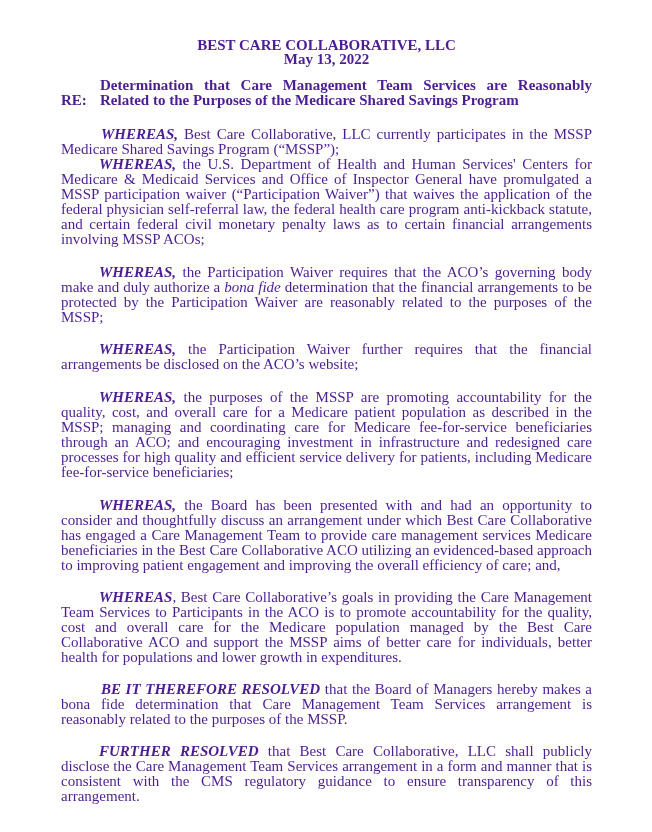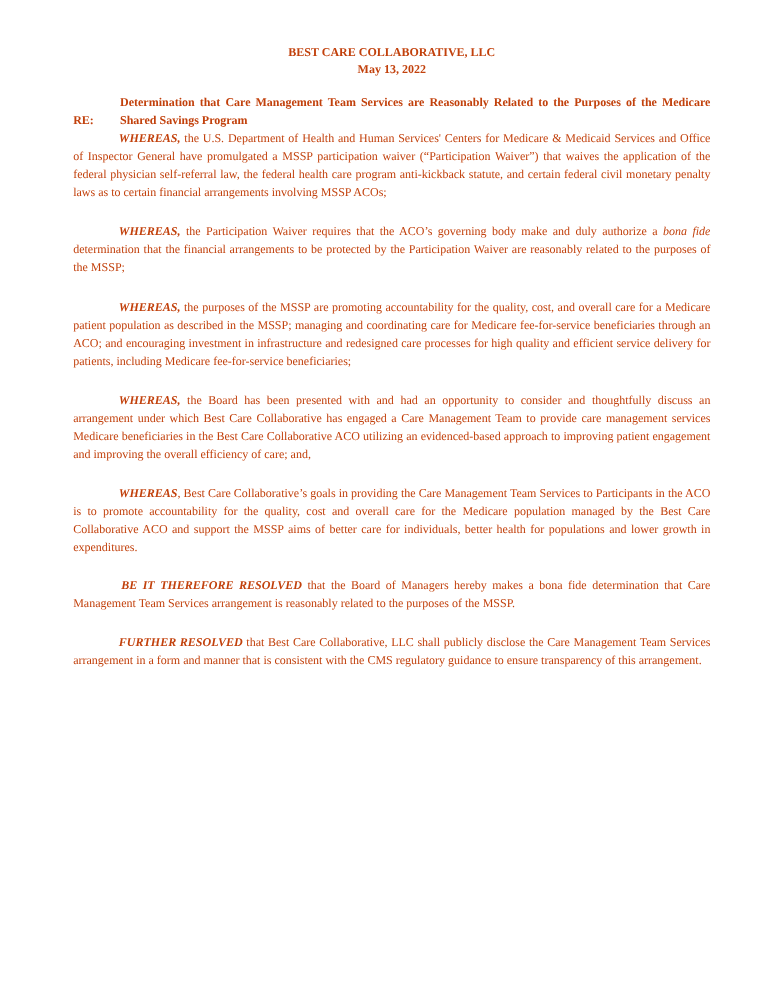--- a/index.html
+++ b/index.html
@@ -1,20 +1,20 @@
 <!DOCTYPE html>
 <html><head>
 <meta charset="utf-8">
 <style>
   html, body { margin: 0; padding: 0; background: #ffffff; }
   body { width: 652px; height: 832px; position: relative; overflow: hidden; }
   .page {
     position: absolute; left: 61px; top: 38px; width: 531px;
     font-family: "Liberation Serif", "DejaVu Serif", serif;
-    font-size: 10px; line-height: 15px; color: #c2410c;
+    font-size: 15px; line-height: 15px; color: #4c1d95;
   }
   .header { text-align: center; font-weight: bold; line-height: 14px; }
   .re { display: flex; margin-top: 12px; font-weight: bold; align-items: flex-end; }
   .re-label { width: 39px; flex: none; }
   .re-text { text-align: justify; text-align-last: left; flex: 1; }
   p { margin: 0; text-align: justify; text-indent: 38px; }
   .p1 { margin-top: 19px; text-indent: 40px; }
   .p2 { }
   .p3 { margin-top: 18px; }
   .p4 { margin-top: 17px; }
@@ -33,25 +33,27 @@
   <div class="header">
     <div>BEST CARE COLLABORATIVE, LLC</div>
     <div>May 13, 2022</div>
   </div>
 
   <div class="re">
     <span class="re-label">RE:</span>
     <span class="re-text">Determination that Care Management Team Services are Reasonably Related to the Purposes of the Medicare Shared Savings Program</span>
   </div>
 
+  <p class="p1"><span class="lead">WHEREAS,</span><span> Best Care Collaborative, LLC currently participates in the MSSP Medicare Shared Savings Program (“MSSP”);</span></p>
 
   <p class="p2"><span class="lead">WHEREAS,</span><span> the U.S. Department of Health and Human Services' Centers for Medicare &amp; Medicaid Services and Office of Inspector General have promulgated a MSSP participation waiver (“Participation Waiver”) that waives the application of the federal physician self-referral law, the federal health care program anti-kickback statute, and certain federal civil monetary penalty laws as to certain financial arrangements involving MSSP ACOs;</span></p>
 
   <p class="p3"><span class="lead">WHEREAS,</span><span> the Participation Waiver requires that the ACO’s governing body make and duly authorize a </span><span class="em">bona fide</span><span> determination that the financial arrangements to be protected by the Participation Waiver are reasonably related to the purposes of the MSSP;</span></p>
 
+  <p class="p4"><span class="lead">WHEREAS,</span><span> the Participation Waiver further requires that the financial arrangements be disclosed on the ACO’s website;</span></p>
 
   <p class="p5"><span class="lead">WHEREAS,</span><span> the purposes of the MSSP are promoting accountability for the quality, cost, and overall care for a Medicare patient population as described in the MSSP; managing and coordinating care for Medicare fee-for-service beneficiaries through an ACO; and encouraging investment in infrastructure and redesigned care processes for high quality and efficient service delivery for patients, including Medicare fee-for-service beneficiaries;</span></p>
 
   <p class="p6"><span class="lead">WHEREAS,</span><span> the Board has been presented with and had an opportunity to consider and thoughtfully discuss an arrangement under which Best Care Collaborative has engaged a Care Management Team to provide care management services Medicare beneficiaries in the Best Care Collaborative ACO utilizing an evidenced-based approach to improving patient engagement and improving the overall efficiency of care; and,</span></p>
 
   <p class="p7"><span class="lead">WHEREAS</span><span>, Best Care Collaborative’s goals in providing the Care Management Team Services to Participants in the ACO is to promote accountability for the quality, cost and overall care for the Medicare population managed by the Best Care Collaborative ACO and support the MSSP aims of better care for individuals, better health for populations and lower growth in expenditures.</span></p>
 
   <p class="p8"><span class="lead">BE IT THEREFORE RESOLVED</span><span> that the Board of Managers hereby makes a bona fide determination that Care Management Team Services arrangement is reasonably related to the purposes of the MSSP.</span></p>
 
   <p class="p9"><span class="lead">FURTHER RESOLVED</span><span> that Best Care Collaborative, LLC shall publicly disclose the Care Management Team Services arrangement in a form and manner that is consistent with the CMS regulatory guidance to ensure transparency of this arrangement.</span></p>

